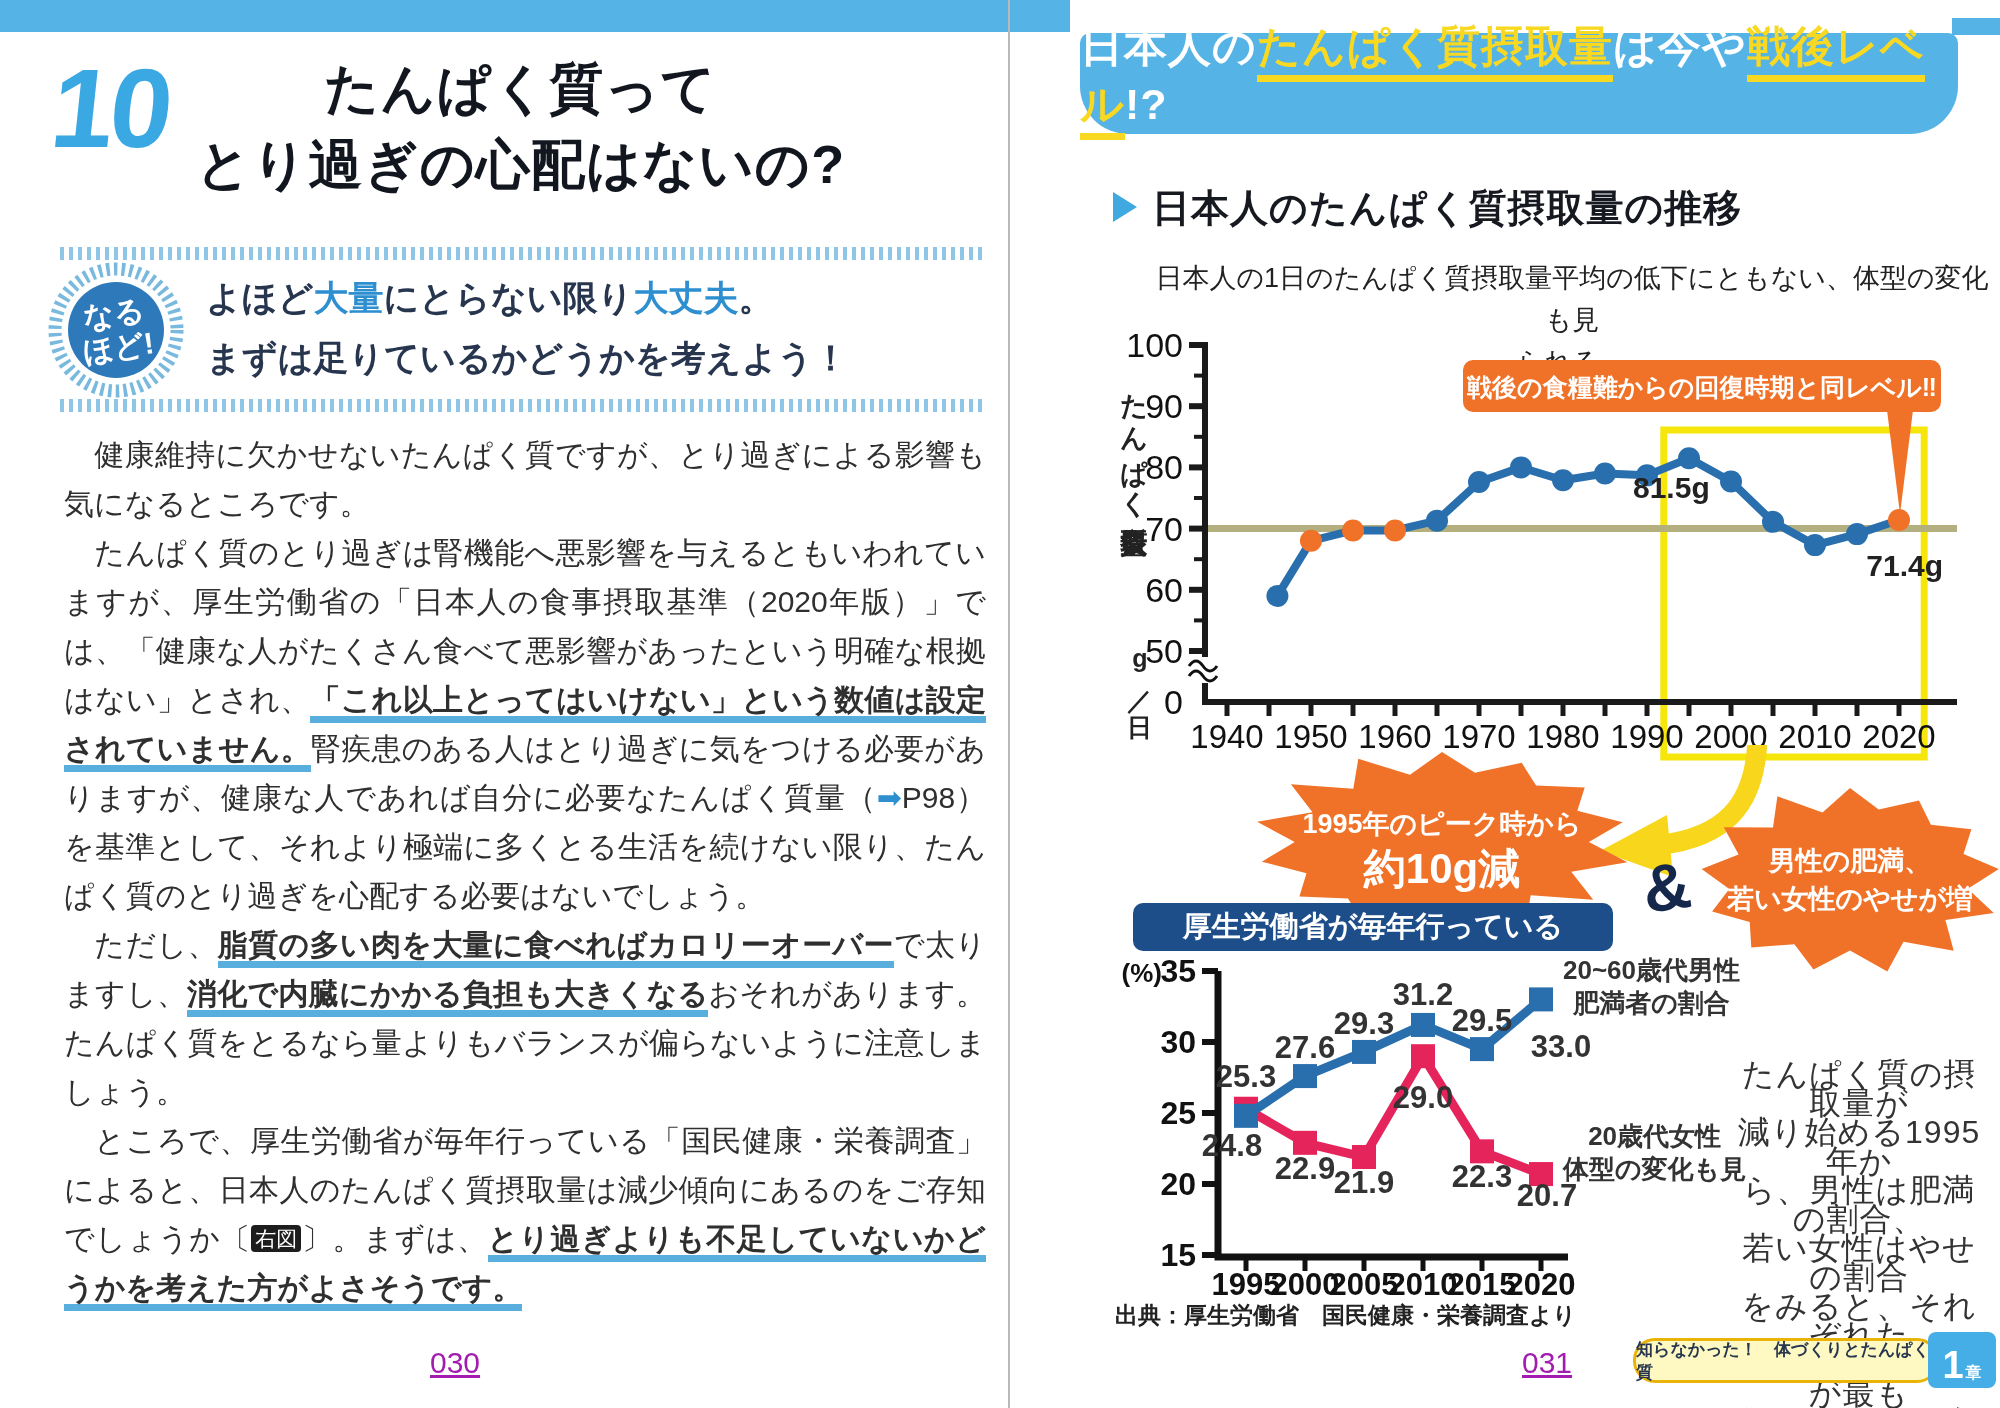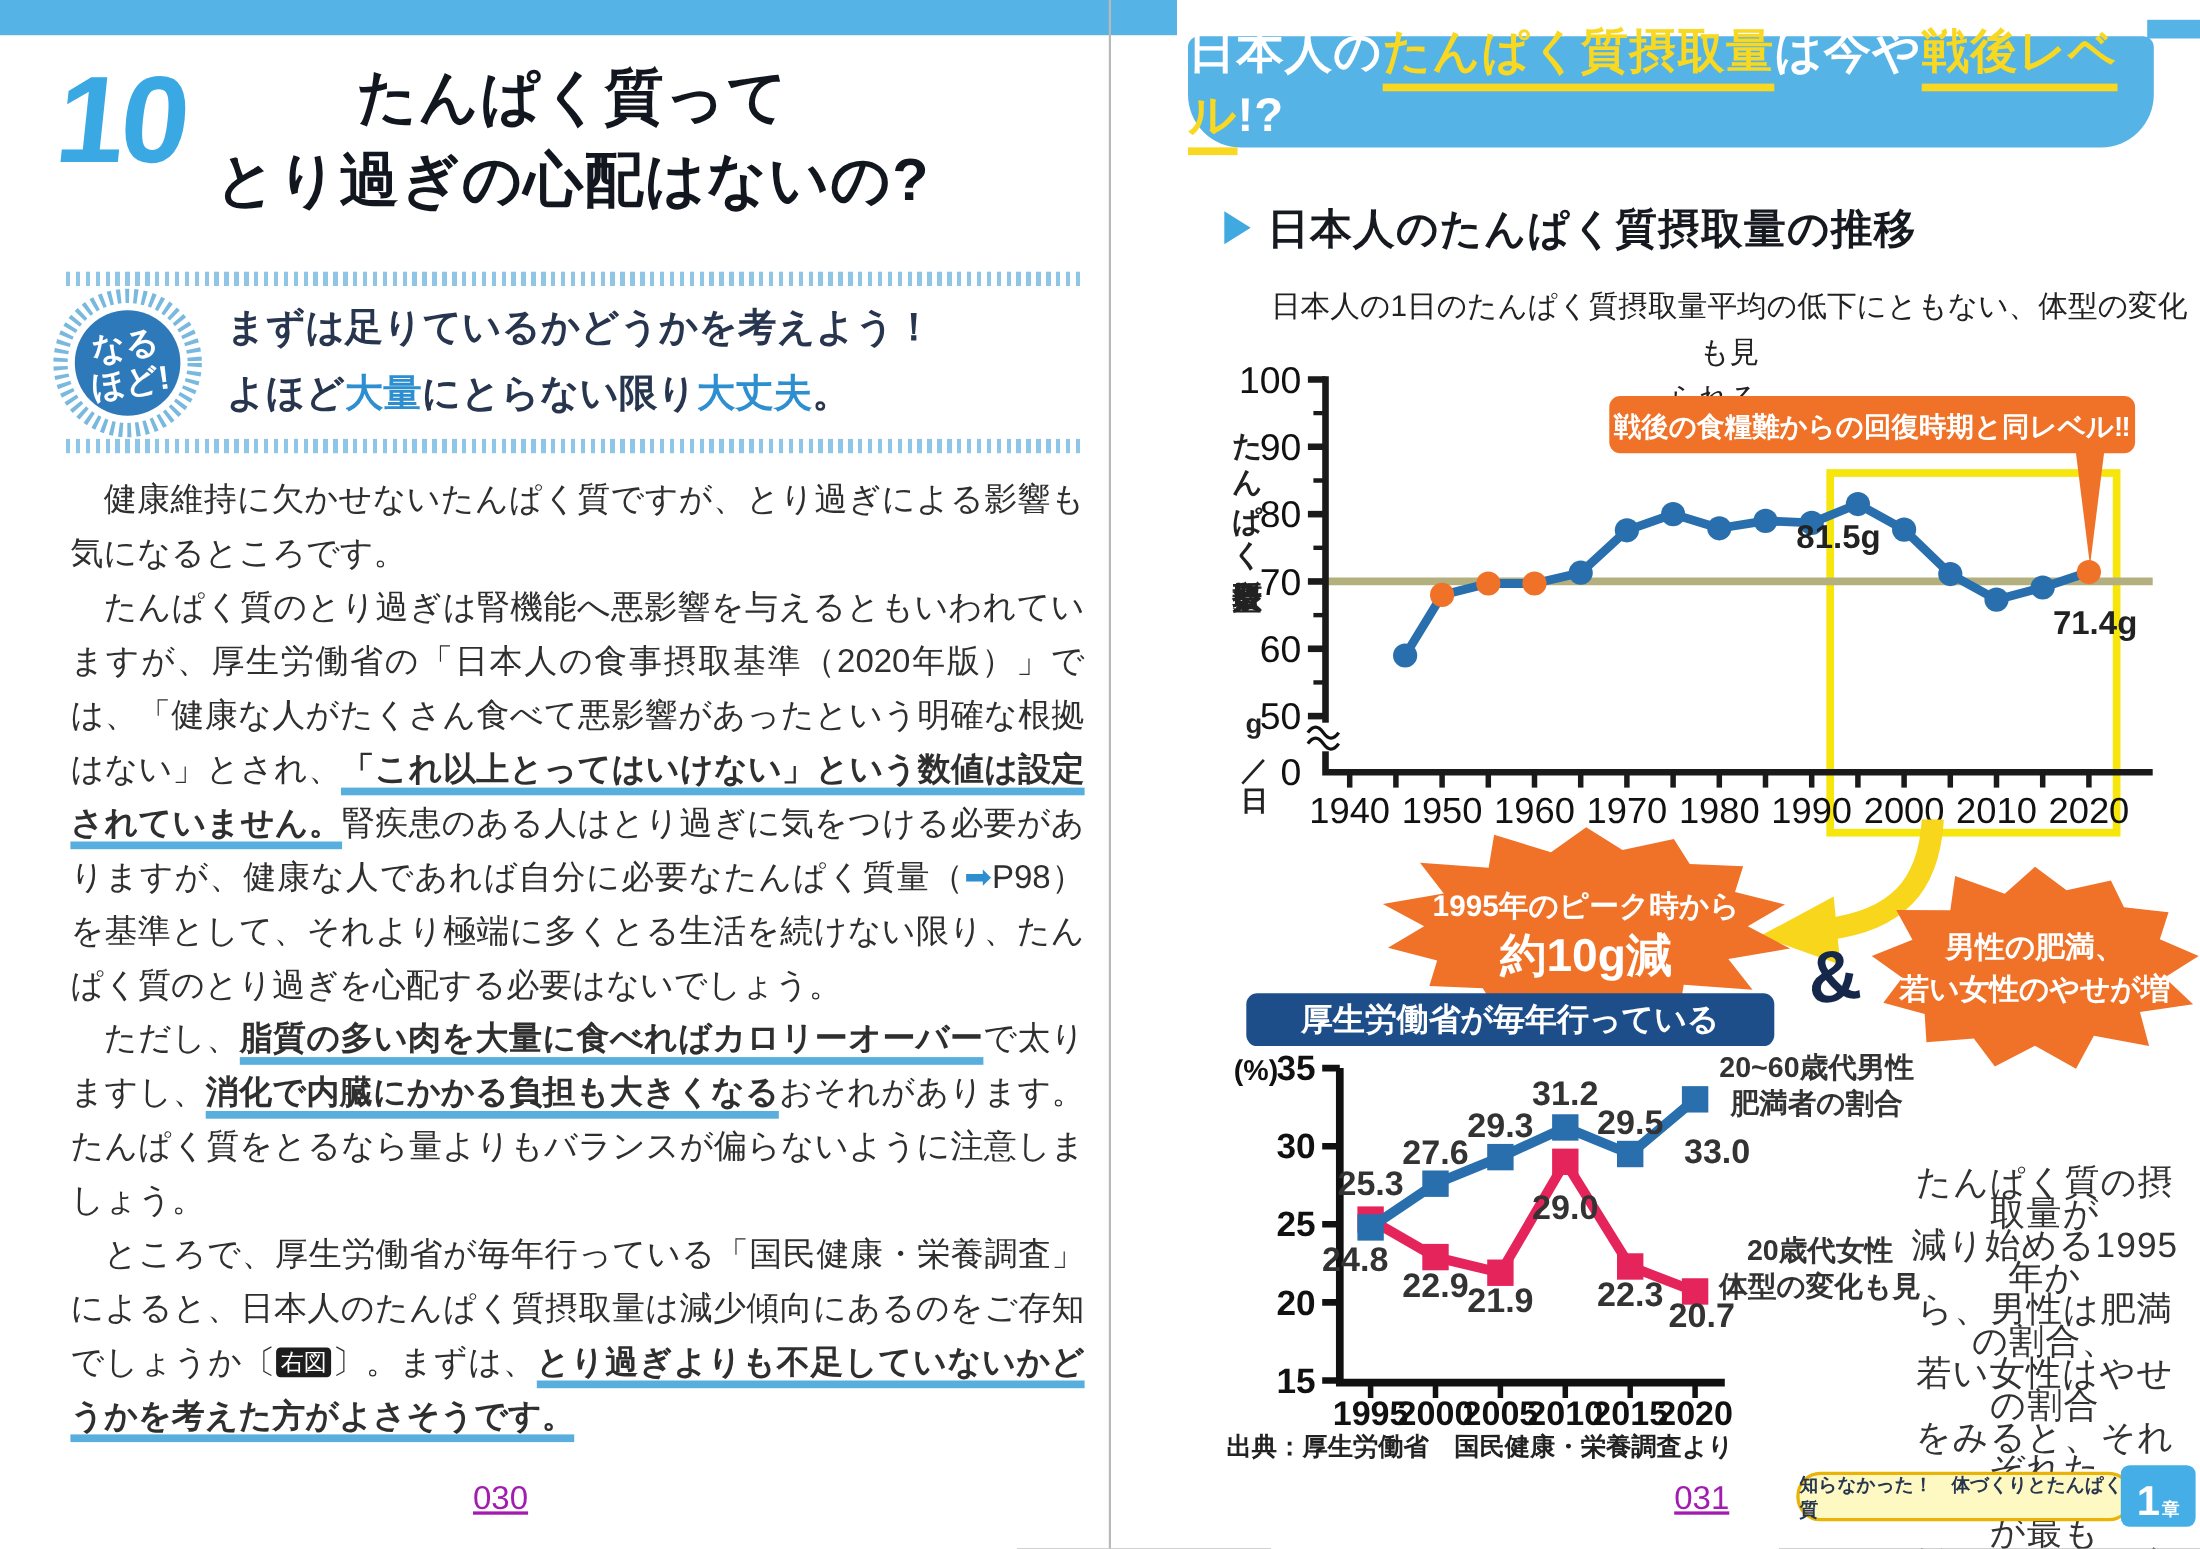--- a/index.html
+++ b/index.html
@@ -83,22 +83,22 @@
       <circle cx="72" cy="72" r="61" fill="none" stroke="#79b9de" stroke-width="13" stroke-dasharray="3.5 4.2"></circle>
       <circle cx="72" cy="72" r="48" fill="#2e79b9"></circle>
       <g transform="rotate(-8 72 72)" fill="#ffffff" font-weight="800" text-anchor="middle">
         <text x="72" y="66" font-size="30">なる</text>
         <text x="72" y="100" font-size="30">ほど!</text>
       </g>
     </svg>
   </div>
 
   <div class="abs" id="lead">
+    <div><span>よほど</span><span class="seg-blue">大量</span><span>にとらない限り</span><span class="seg-blue">大丈夫</span><span>。</span></div>
     <div>まずは足りているかどうかを考えよう！</div>
-    <div><span>よほど</span><span class="seg-blue">大量</span><span>にとらない限り</span><span class="seg-blue">大丈夫</span><span>。</span></div>
   </div>
 
   <div class="abs" id="body">
       <p><span>　健康維持に欠かせないたんぱく質ですが、とり過ぎによる影響も気になるところです。</span></p>
       <p><span>　たんぱく質のとり過ぎは腎機能へ悪影響を与えるともいわれていますが、厚生労働省の「日本人の食事摂取基準（2020年版）」では、「健康な人がたくさん食べて悪影響があったという明確な根拠はない」とされ、</span><span class="seg-hl">「これ以上とってはいけない」という数値は設定されていません。</span><span>腎疾患のある人はとり過ぎに気をつける必要がありますが、健康な人であれば自分に必要なたんぱく質量（</span><span class="seg-blue">➡</span><span>P98）を基準として、それより極端に多くとる生活を続けない限り、たんぱく質のとり過ぎを心配する必要はないでしょう。</span></p>
       <p><span>　ただし、</span><span class="seg-hl">脂質の多い肉を大量に食べればカロリーオーバー</span><span>で太りますし、</span><span class="seg-hl">消化で内臓にかかる負担も大きくなる</span><span>おそれがあります。たんぱく質をとるなら量よりもバランスが偏らないように注意しましょう。</span></p>
       <p><span>　ところで、厚生労働省が毎年行っている「国民健康・栄養調査」によると、日本人のたんぱく質摂取量は減少傾向にあるのをご存知でしょうか〔</span><span class="seg-ref">右図</span><span>〕。まずは、</span><span class="seg-hl">とり過ぎよりも不足していないかどうかを考えた方がよさそうです。</span></p>
     </div>
 
   <div class="abs pgnum" id="pg-left">030</div>

